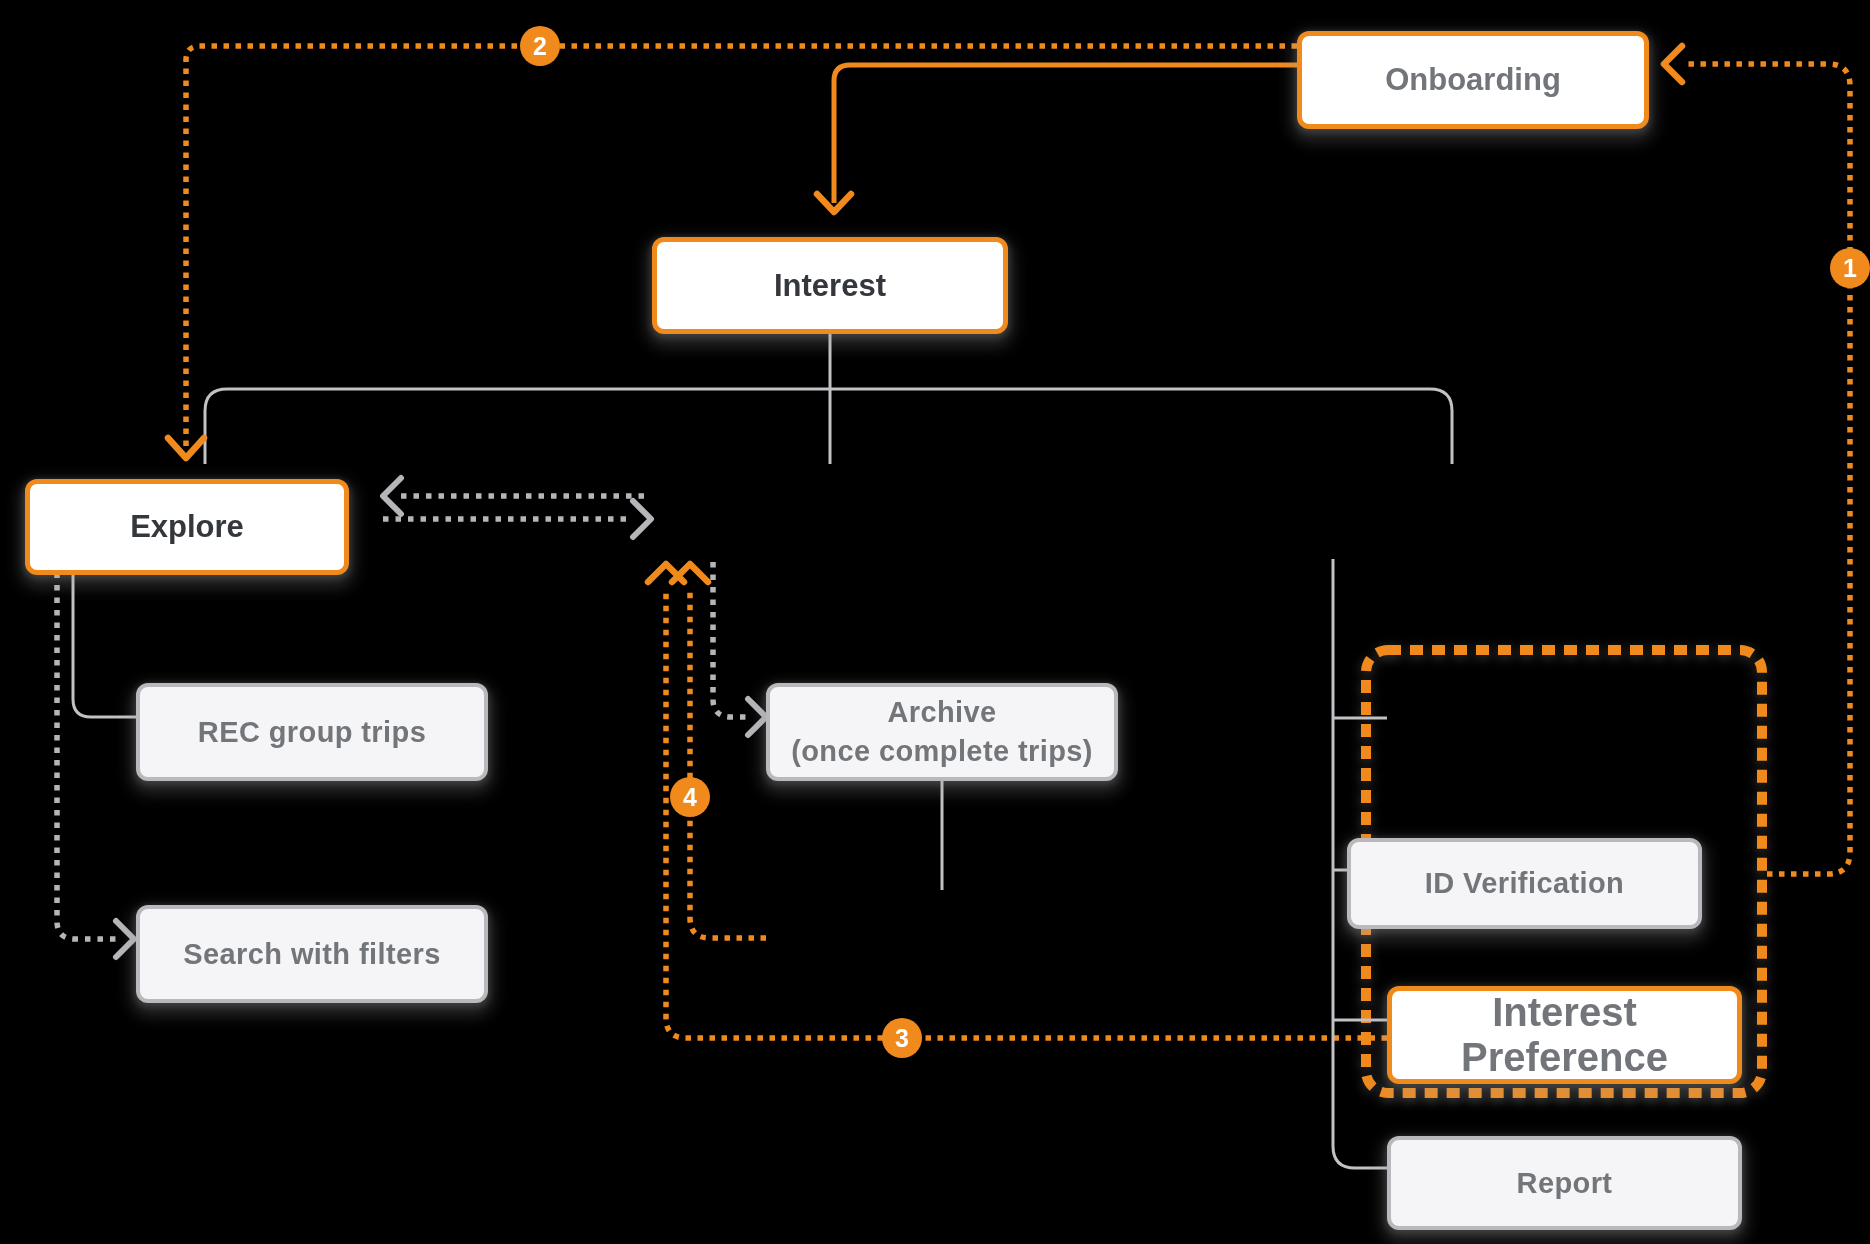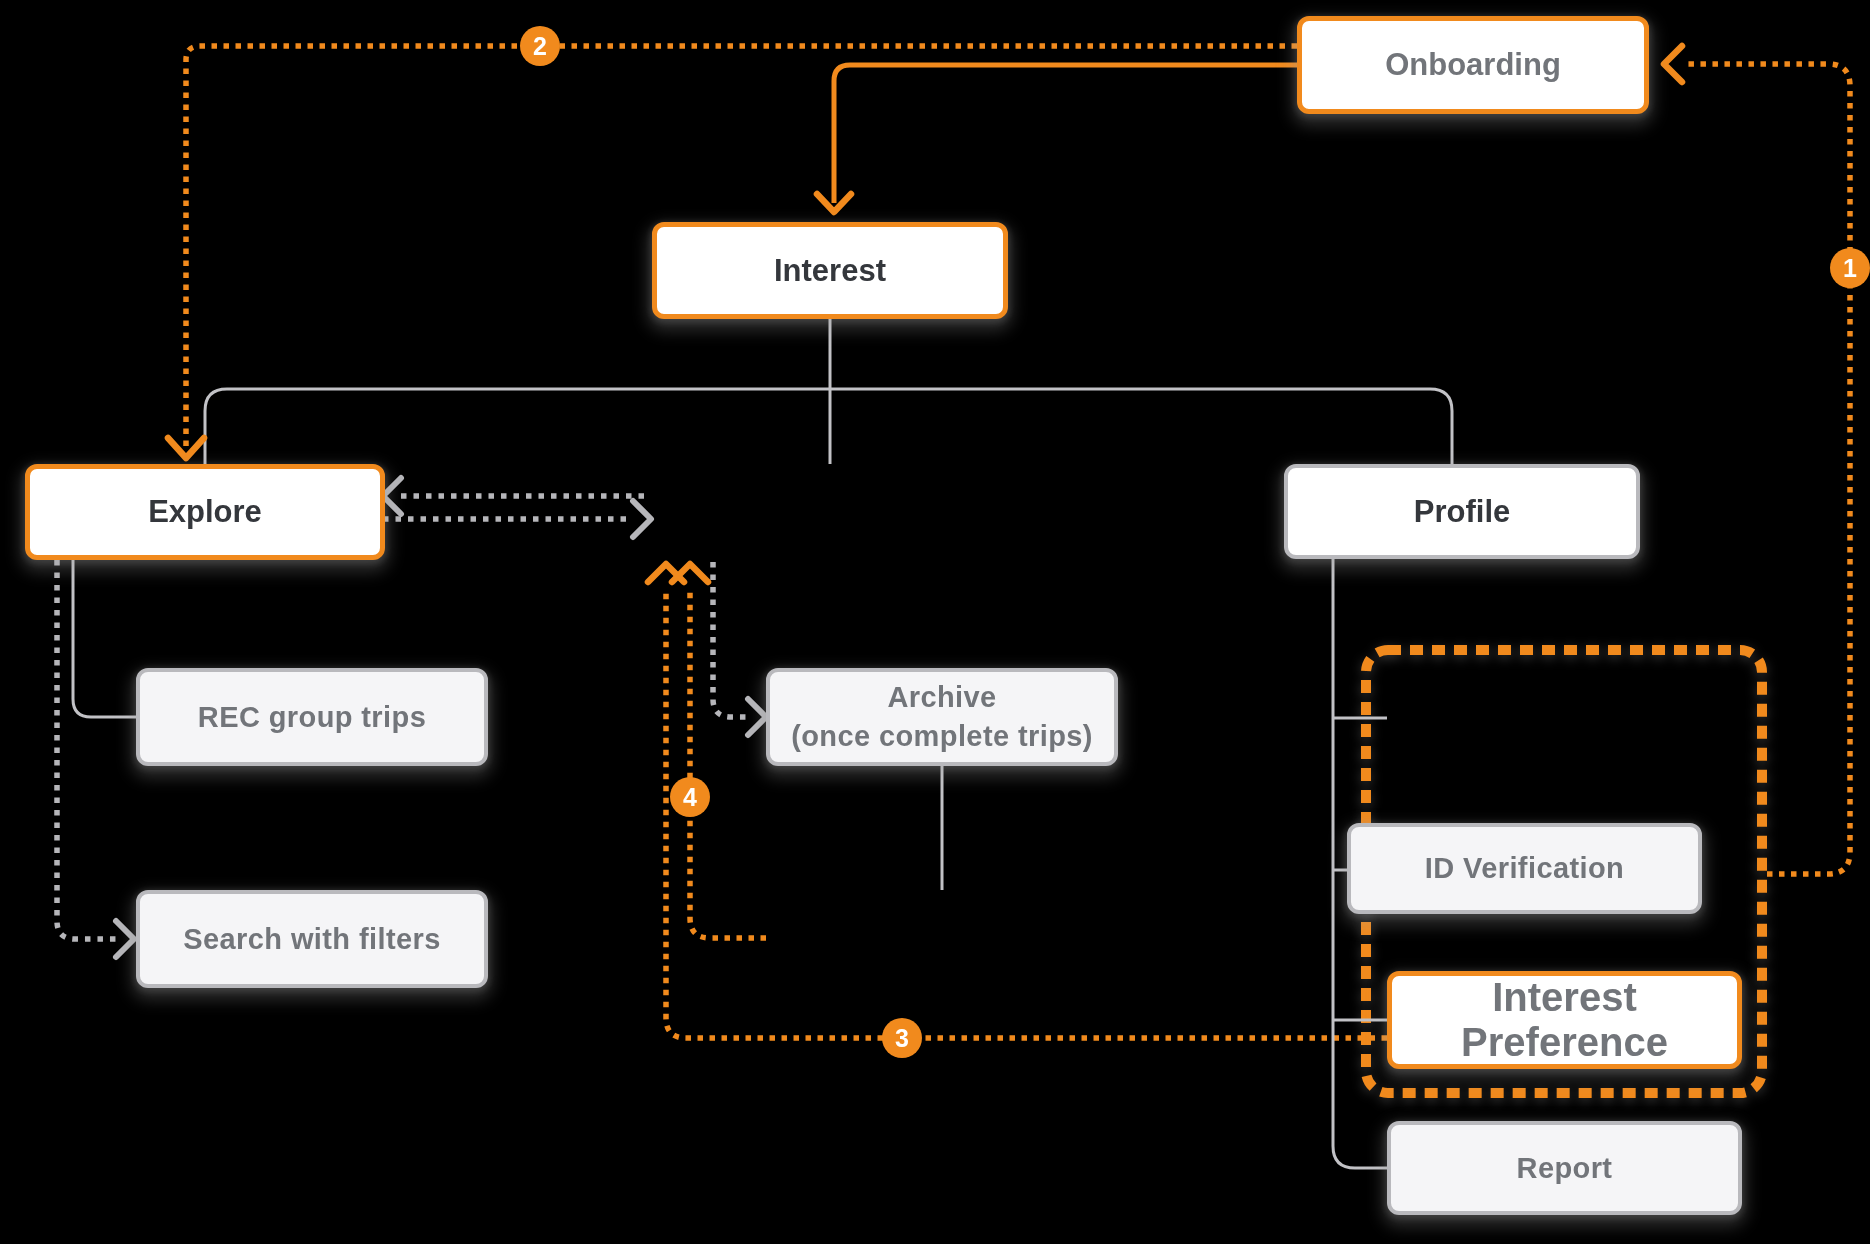--- a/index.html
+++ b/index.html
@@ -32,41 +32,42 @@
   .container-rect{
     stroke:var(--accent);stroke-width:10;stroke-dasharray:13 9;fill:none;
     filter:drop-shadow(0 3px 6px rgba(170,170,170,.35));
   }
 
   .node{
     position:absolute;z-index:2;box-sizing:border-box;
     display:flex;flex-direction:column;align-items:center;justify-content:center;
     text-align:center;font-weight:bold;border-radius:12px;
     box-shadow:0 7px 16px 5px rgba(168,168,168,.26),0 2px 6px 2px rgba(168,168,168,.18);
+    margin-top:15px;
   }
   .v-orange{background:#FFFFFF;border:5px solid var(--accent);}
   .v-gray{background:var(--box-gray-fill);border:4px solid var(--box-gray-border);}
   .v-gray-white{background:#FFFFFF;border:4px solid var(--box-gray-border);}
   .t-dark{color:var(--text-dark);font-size:31px;}
   .t-gray{color:var(--text-gray);font-size:31px;}
   .sub{font-size:29px;letter-spacing:.4px;}
   .sub2{line-height:1.35;}
   .big{font-size:40px;}
 
   .badge{
     position:absolute;z-index:3;width:40px;height:40px;border-radius:50%;
     background:var(--accent);color:var(--badge-text);
     display:flex;align-items:center;justify-content:center;
     font-size:25px;font-weight:bold;
   }
 
   
   #n-onboarding{left:1297px;top:16px;width:352px;height:98px;}
   #n-homepage{left:652px;top:222px;width:356px;height:97px;}
-  #n-explore{left:25px;top:464px;width:360px;height:96px;}
+  #n-explore{left:25px;top:464px;width:324px;height:96px;}
   #n-mygroup{left:653px;top:464px;width:355px;height:98px;}
   #n-profile{left:1284px;top:464px;width:356px;height:95px;}
   #n-rec{left:136px;top:668px;width:352px;height:98px;}
   #n-search{left:136px;top:890px;width:352px;height:98px;}
   #n-archive{left:766px;top:668px;width:352px;height:98px;}
   #n-review{left:766px;top:890px;width:352px;height:96px;}
   #n-basic{left:1387px;top:670px;width:355px;height:96px;}
   #n-idver{left:1347px;top:823px;width:355px;height:91px;}
   #n-interest{left:1387px;top:971px;width:355px;height:98px;}
   #n-report{left:1387px;top:1121px;width:355px;height:94px;}
@@ -131,23 +132,20 @@
 
   <div class="node v-orange" id="n-homepage">
     <span class="t-dark">Interest</span>
   </div>
 
   <div class="node v-orange" id="n-explore">
     <span class="t-dark">Explore</span>
   </div>
 
 
-  <div class="node v-gray-white" id="n-profile">
-    <span class="t-dark">Profile</span>
-  </div>
 
   <div class="node v-gray" id="n-rec">
     <span class="t-gray sub">REC group trips</span>
   </div>
 
   <div class="node v-gray" id="n-search">
     <span class="t-gray sub">Search with filters</span>
   </div>
 
   <div class="node v-gray sub2" id="n-archive">

